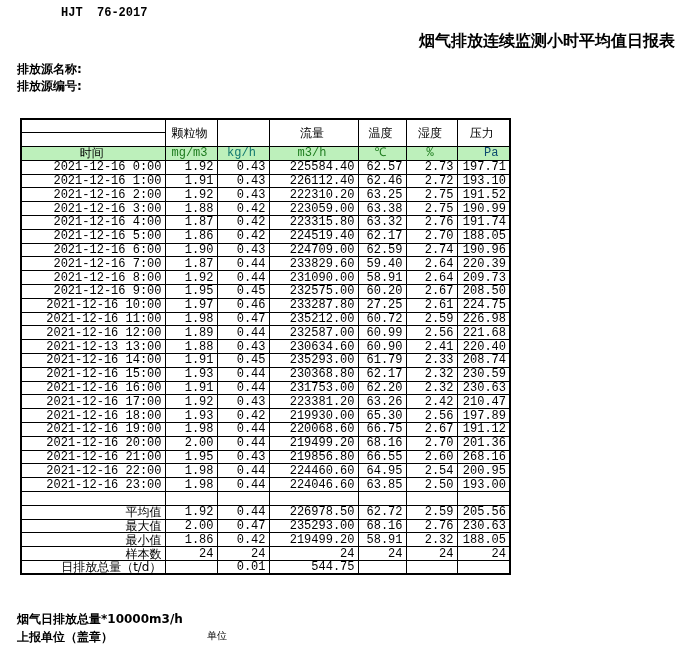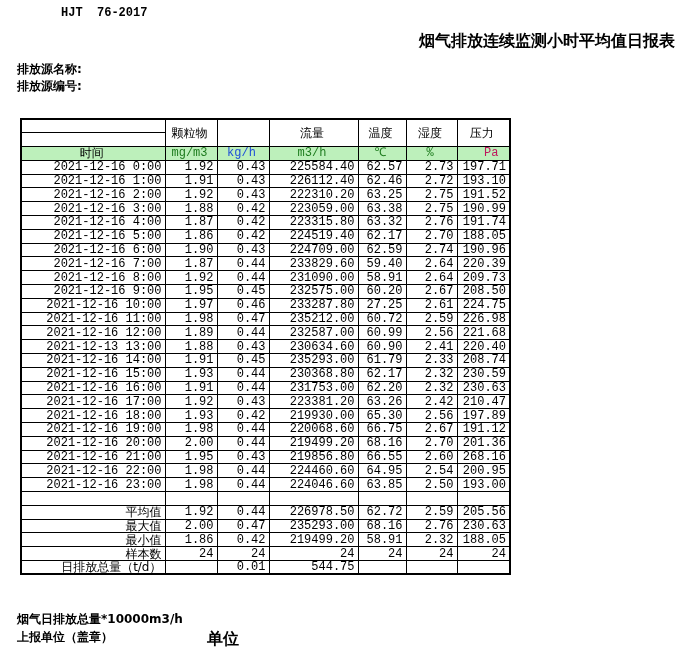--- a/index.html
+++ b/index.html
@@ -58,21 +58,21 @@
   td.slabel {
     text-align: right; padding: 0 2px 0 0;
     font-family: "DejaVu Sans", "Liberation Sans", sans-serif;
     font-size: 12px;
   }
   tr.summary-r td { height: 13.4px; }
   tr.blank td { height: 12px; }
 
   .foot-note  { position: absolute; left: 17px; top: 611px; font-weight: bold; font-size: 12px; }
   .foot-report{ position: absolute; left: 17px; top: 629px; font-weight: bold; font-size: 12px; }
-  .foot-unit  { position: absolute; left: 207px; top: 629px; font-weight: bold; font-size: 16px; }
+  .foot-unit  { position: absolute; left: 207px; top: 629px; font-weight: normal; font-size: 10px; }
 </style>
 </head>
 <body>
 
 <div class="std-code">HJT  76-2017</div>
 <div class="report-title cjk">烟气排放连续监测小时平均值日报表</div>
 <div class="source-name cjk">排放源名称:</div>
 <div class="source-code cjk">排放源编号:</div>
 
 <table id="report-table">
@@ -94,25 +94,25 @@
       <td class="ghead" rowspan="2">温度</td>
       <td class="ghead" rowspan="2">湿度</td>
       <td class="ghead" rowspan="2">压力</td>
     </tr>
     <tr class="h1b">
       <td></td>
     </tr>
     <tr class="unit-row">
       <td class="time-h" style="background: rgb(189, 240, 187); color: rgb(0, 0, 0);">时间</td>
       <td class="unit" style="background: rgb(189, 240, 187); color: rgb(30, 124, 30);">mg/m3</td>
-      <td class="unit" style="background: rgb(189, 240, 187); color: #1d4ed8;">kg/h</td>
+      <td class="unit" style="background: rgb(189, 240, 187); color: #0f766e;">kg/h</td>
       <td class="unit" style="background: rgb(189, 240, 187); color: rgb(30, 124, 30);">m3/h</td>
       <td class="unit" style="background: rgb(189, 240, 187); color: rgb(30, 124, 30);">℃</td>
       <td class="unit" style="background: rgb(189, 240, 187); color: rgb(30, 124, 30);">%</td>
-      <td class="unit" style="background: rgb(189, 240, 187); color: #be185d; padding-left: 19px;">Pa</td>
+      <td class="unit" style="background: rgb(189, 240, 187); color: #0c4a6e; padding-left: 19px;">Pa</td>
     </tr>
   </thead>
   <tbody id="data-body">
       <tr>
         <td class="time">2021-12-16 0:00</td>
         <td class="num">1.92</td>
         <td class="num">0.43</td>
         <td class="num">225584.40</td>
         <td class="num">62.57</td>
         <td class="num">2.73</td>

